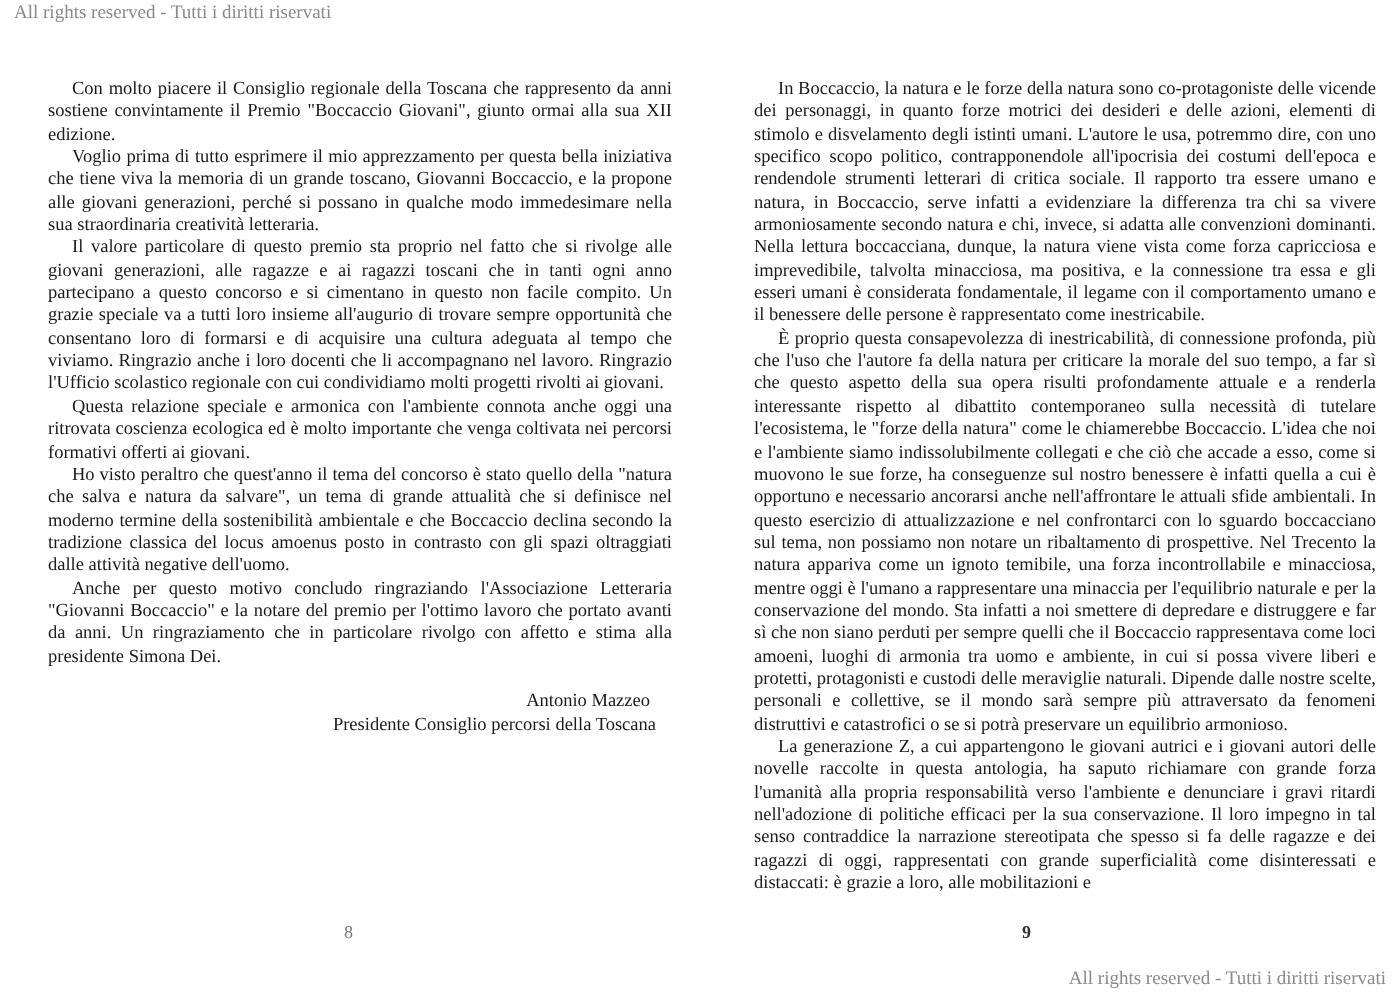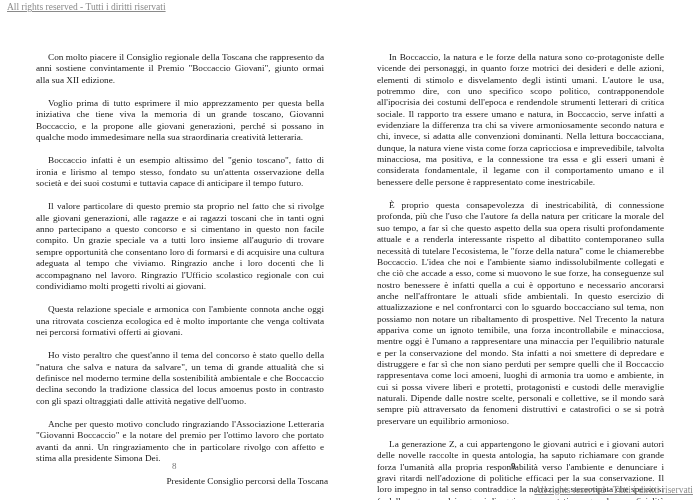--- a/index.html
+++ b/index.html
@@ -8,33 +8,32 @@
     background: #ffffff;
     font-family: "Liberation Serif", "DejaVu Serif", serif;
     color: #1a1a1a;
     position: relative;
   }
   .watermark {
     position: absolute;
     font-size: 9.5px;
     color: #8a8a8a;
     white-space: nowrap;
-    text-decoration: underline;
   }
   .wm-top { left: 7px; top: 2px; }
   .wm-bottom { right: 7px; top: 485px; }
   .page {
     position: absolute;
     top: 40px;
     width: 312px;
   }
   .page-left { left: 24px; }
-  .page-right { left: 365px; width: 311px; }
+  .page-right { left: 377px; width: 311px; }
   .page p {
-    margin: 12px;
+    margin: 0;
     font-size: 9.25px;
     line-height: 11.35px;
     text-align: justify;
     text-indent: 12px;
     hyphens: auto;
   }
   .signature {
     margin-top: 11px;
     text-align: right;
     font-size: 9.25px;
@@ -53,26 +52,26 @@
   .pn-right { left: 511px; font-weight: bold; }
 </style>
 </head>
 <body>
 
 <div class="watermark wm-top">All rights reserved - Tutti i diritti riservati</div>
 
 <div class="page page-left">
   <p>Con molto piacere il Consiglio regionale della Toscana che rappresento da anni sostiene convintamente il Premio "Boccaccio Giovani", giunto ormai alla sua XII edizione.</p>
   <p>Voglio prima di tutto esprimere il mio apprezzamento per questa bella iniziativa che tiene viva la memoria di un grande toscano, Giovanni Boccaccio, e la propone alle giovani generazioni, perché si possano in qualche modo immedesimare nella sua straordinaria creatività letteraria.</p>
-  <p>Boccaccio infatti è un esempio altissimo del "genio toscano", fatto di ironia e lirismo al tempo stesso, fondato su un'attenta osservazione della società e dei suoi costumi e tuttavia capace di anticipare il tempo futuro.</p>
   <p>Il valore particolare di questo premio sta proprio nel fatto che si rivolge alle giovani generazioni, alle ragazze e ai ragazzi toscani che in tanti ogni anno partecipano a questo concorso e si cimentano in questo non facile compito. Un grazie speciale va a tutti loro insieme all'augurio di trovare sempre opportunità che consentano loro di formarsi e di acquisire una cultura adeguata al tempo che viviamo.  Ringrazio anche i loro docenti che li accompagnano nel lavoro. Ringrazio l'Ufficio scolastico regionale con cui condividiamo molti progetti rivolti ai giovani.</p>
   <p>Questa relazione speciale e armonica con l'ambiente connota anche oggi una ritrovata coscienza ecologica ed è molto importante che venga coltivata nei percorsi formativi offerti ai giovani.</p>
   <p>Ho visto peraltro che quest'anno il tema del concorso è stato quello della "natura che salva e natura da salvare", un tema di grande attualità che si definisce nel moderno termine della sostenibilità ambientale e che Boccaccio declina secondo la tradizione classica del locus amoenus posto in contrasto con gli spazi oltraggiati dalle attività negative dell'uomo.</p>
   <p>Anche per questo motivo concludo ringraziando l'Associazione Letteraria "Giovanni Boccaccio" e la notare del premio per l'ottimo lavoro che portato avanti da anni. Un ringraziamento che in particolare rivolgo con affetto e stima alla presidente Simona Dei.</p>
   <div class="signature">
+    <div class="sig-name">Antonio Mazzeo</div>
     <div>Presidente Consiglio percorsi della Toscana</div>
   </div>
 </div>
 
 <div class="page-number pn-left">8</div>
 
 <div class="page page-right">
   <p>In Boccaccio, la natura e le forze della natura sono co-protagoniste delle vicende dei personaggi, in quanto forze motrici dei desideri e delle azioni, elementi di stimolo e disvelamento degli istinti umani. L'autore le usa, potremmo dire, con uno specifico scopo politico, contrapponendole all'ipocrisia dei costumi dell'epoca e rendendole strumenti letterari di critica sociale. Il rapporto tra essere umano e natura, in Boccaccio, serve infatti a evidenziare la differenza tra chi sa vivere armoniosamente secondo natura e chi, invece, si adatta alle convenzioni dominanti. Nella lettura boccacciana, dunque, la natura viene vista come forza capricciosa e imprevedibile, talvolta minacciosa, ma positiva, e la connessione tra essa e gli esseri umani è considerata fondamentale, il legame con il comportamento umano e il benessere delle persone è rappresentato come inestricabile.</p>
   <p>È proprio questa consapevolezza di inestricabilità, di connessione profonda, più che l'uso che l'autore fa della natura per criticare la morale del suo tempo, a far sì che questo aspetto della sua opera risulti profondamente attuale e a renderla interessante rispetto al dibattito contemporaneo sulla necessità di tutelare l'ecosistema, le "forze della natura" come le chiamerebbe Boccaccio. L'idea che noi e l'ambiente siamo indissolubilmente collegati e che ciò che accade a esso, come si muovono le sue forze, ha conseguenze sul nostro benessere è infatti quella a cui è opportuno e necessario ancorarsi anche nell'affrontare le attuali sfide ambientali. In questo esercizio di attualizzazione e nel confrontarci con lo sguardo boccacciano sul tema, non possiamo non notare un ribaltamento di prospettive. Nel Trecento la natura appariva come un ignoto temibile, una forza incontrollabile e minacciosa, mentre oggi è l'umano a rappresentare una minaccia per l'equilibrio naturale e per la conservazione del mondo. Sta infatti a noi smettere di depredare e distruggere e far sì che non siano perduti per sempre quelli che il Boccaccio rappresentava come loci amoeni, luoghi di armonia tra uomo e ambiente, in cui si possa vivere liberi e protetti, protagonisti e custodi delle meraviglie naturali. Dipende dalle nostre scelte, personali e collettive, se il mondo sarà sempre più attraversato da fenomeni distruttivi e catastrofici o se si potrà preservare un equilibrio armonioso.</p>
   <p>La generazione Z, a cui appartengono le giovani autrici e i giovani autori delle novelle raccolte in questa antologia, ha saputo richiamare con grande forza l'umanità alla propria responsabilità verso l'ambiente e denunciare i gravi ritardi nell'adozione di politiche efficaci per la sua conservazione. Il loro impegno in tal senso contraddice la narrazione stereotipata che spesso si fa delle ragazze e dei ragazzi di oggi, rappresentati con grande superficialità come disinteressati e distaccati: è grazie a loro, alle mobilitazioni e</p>

